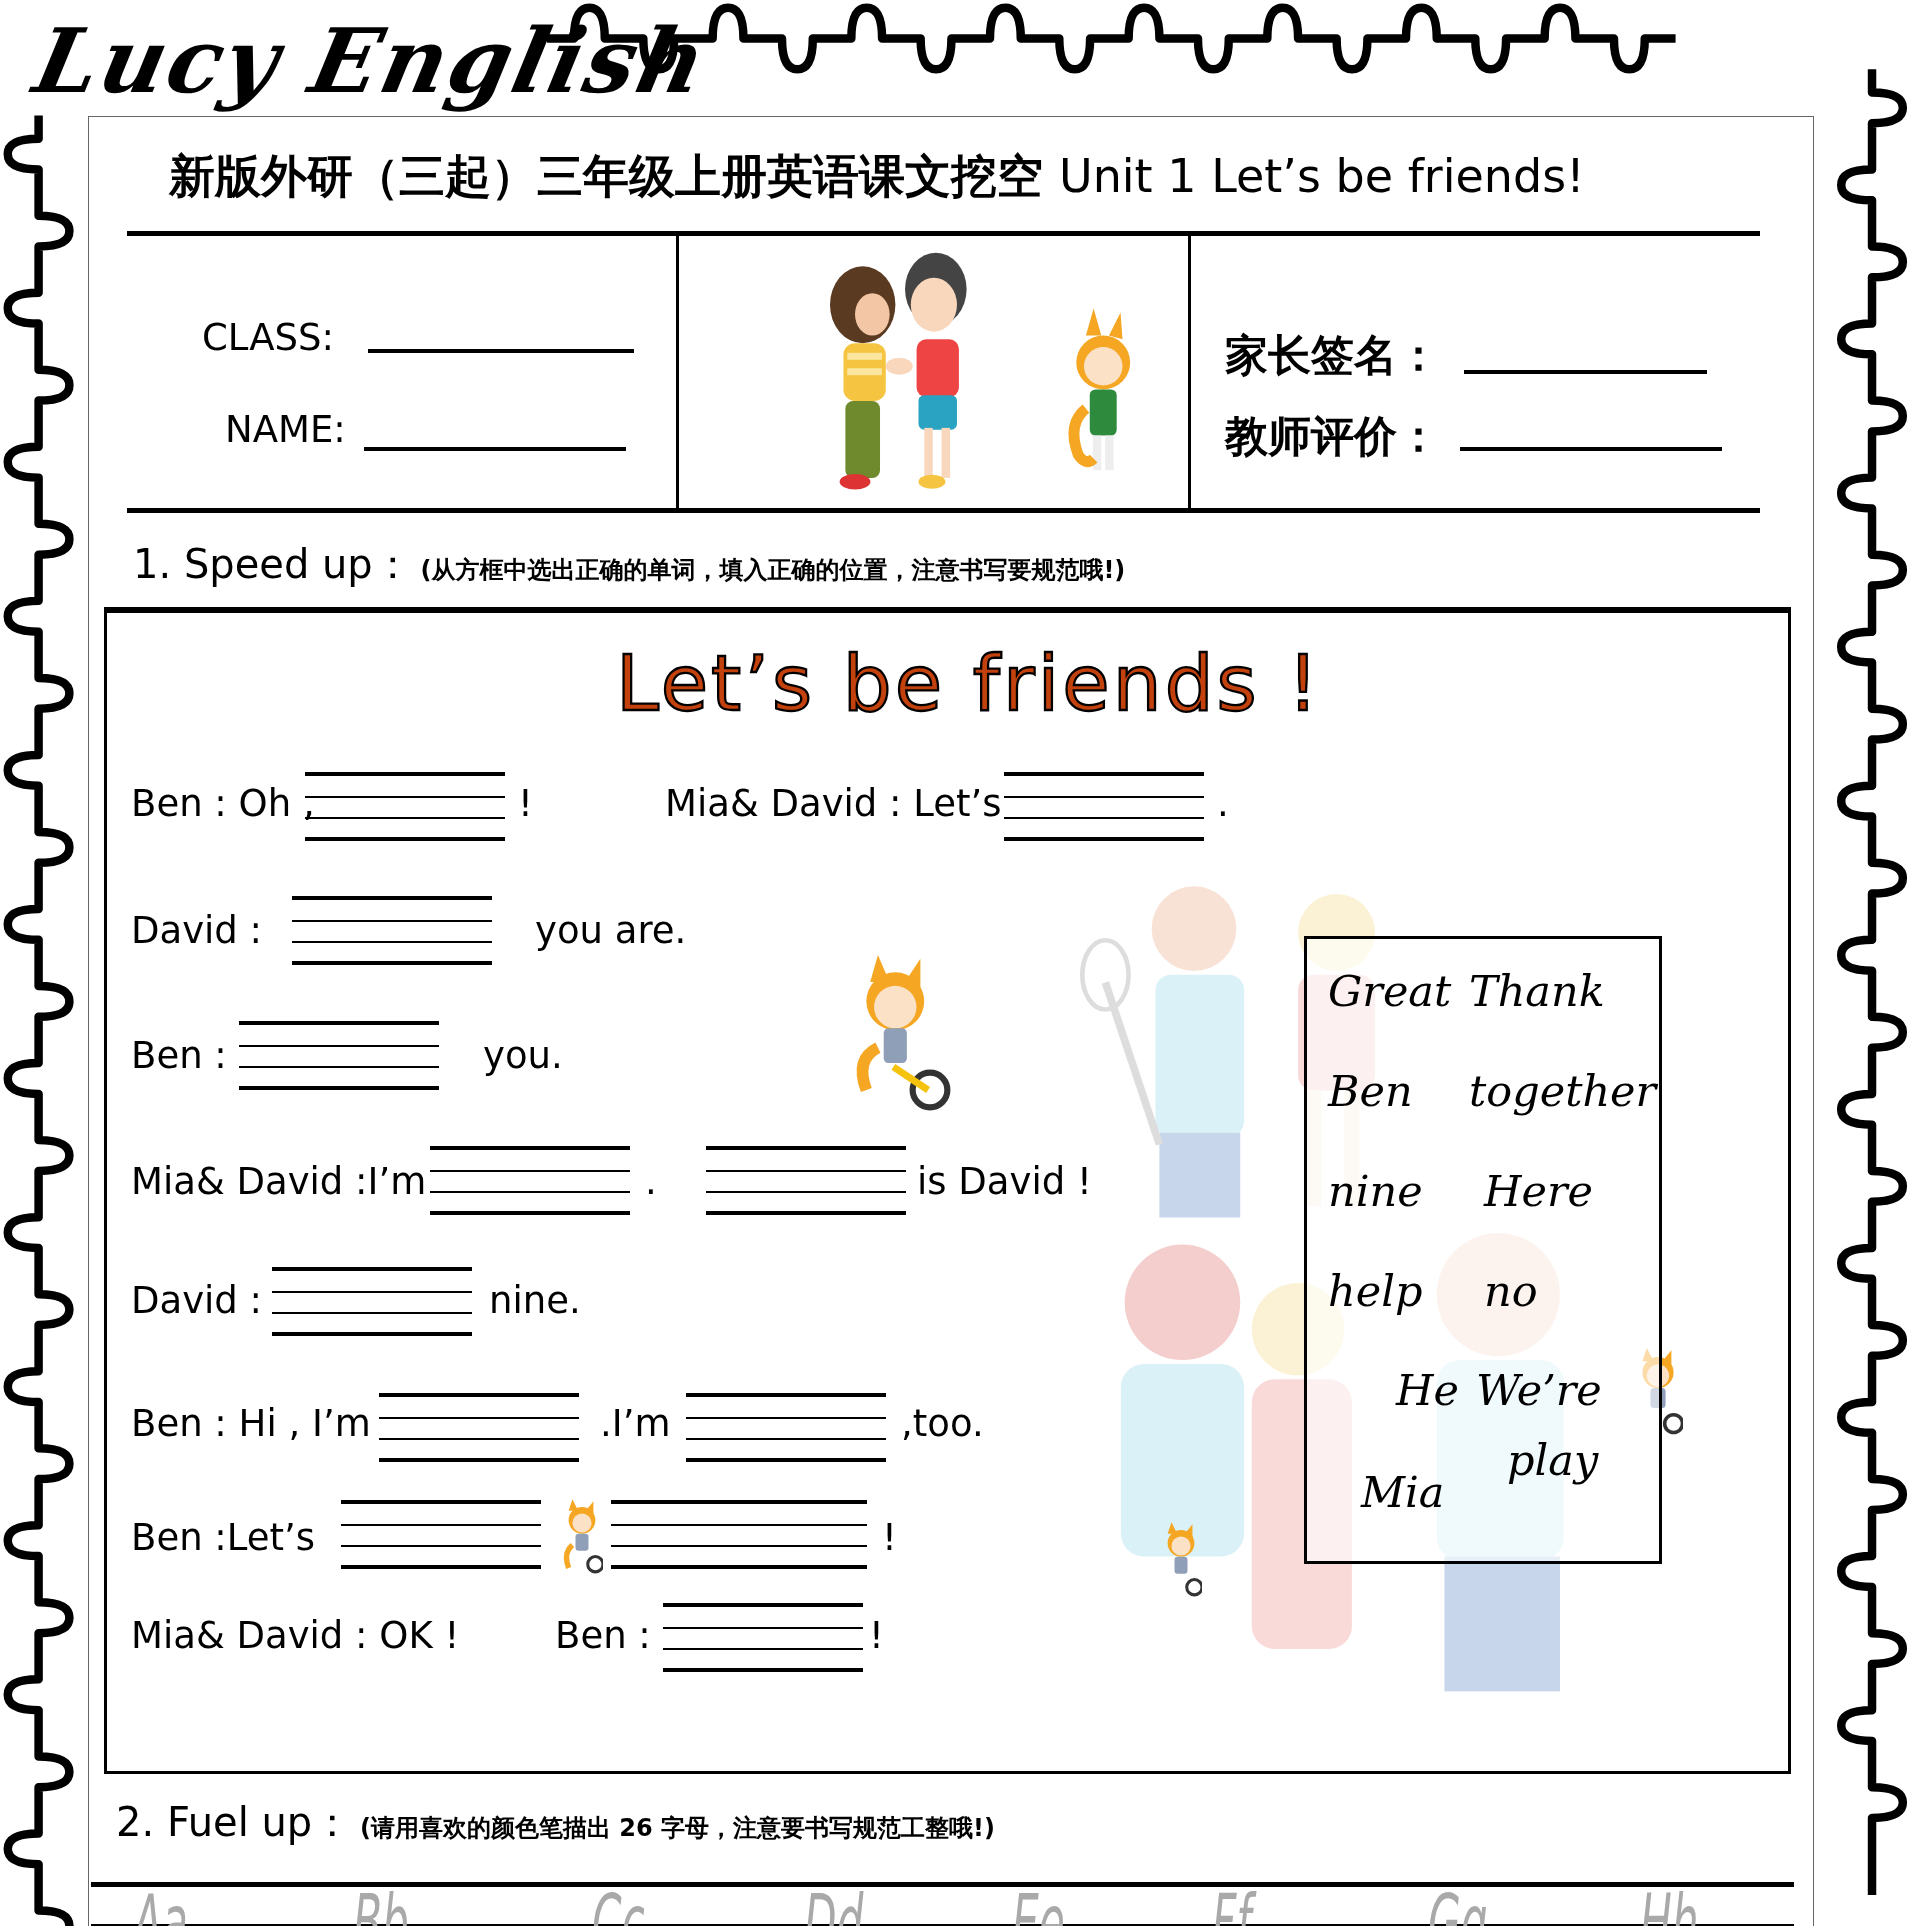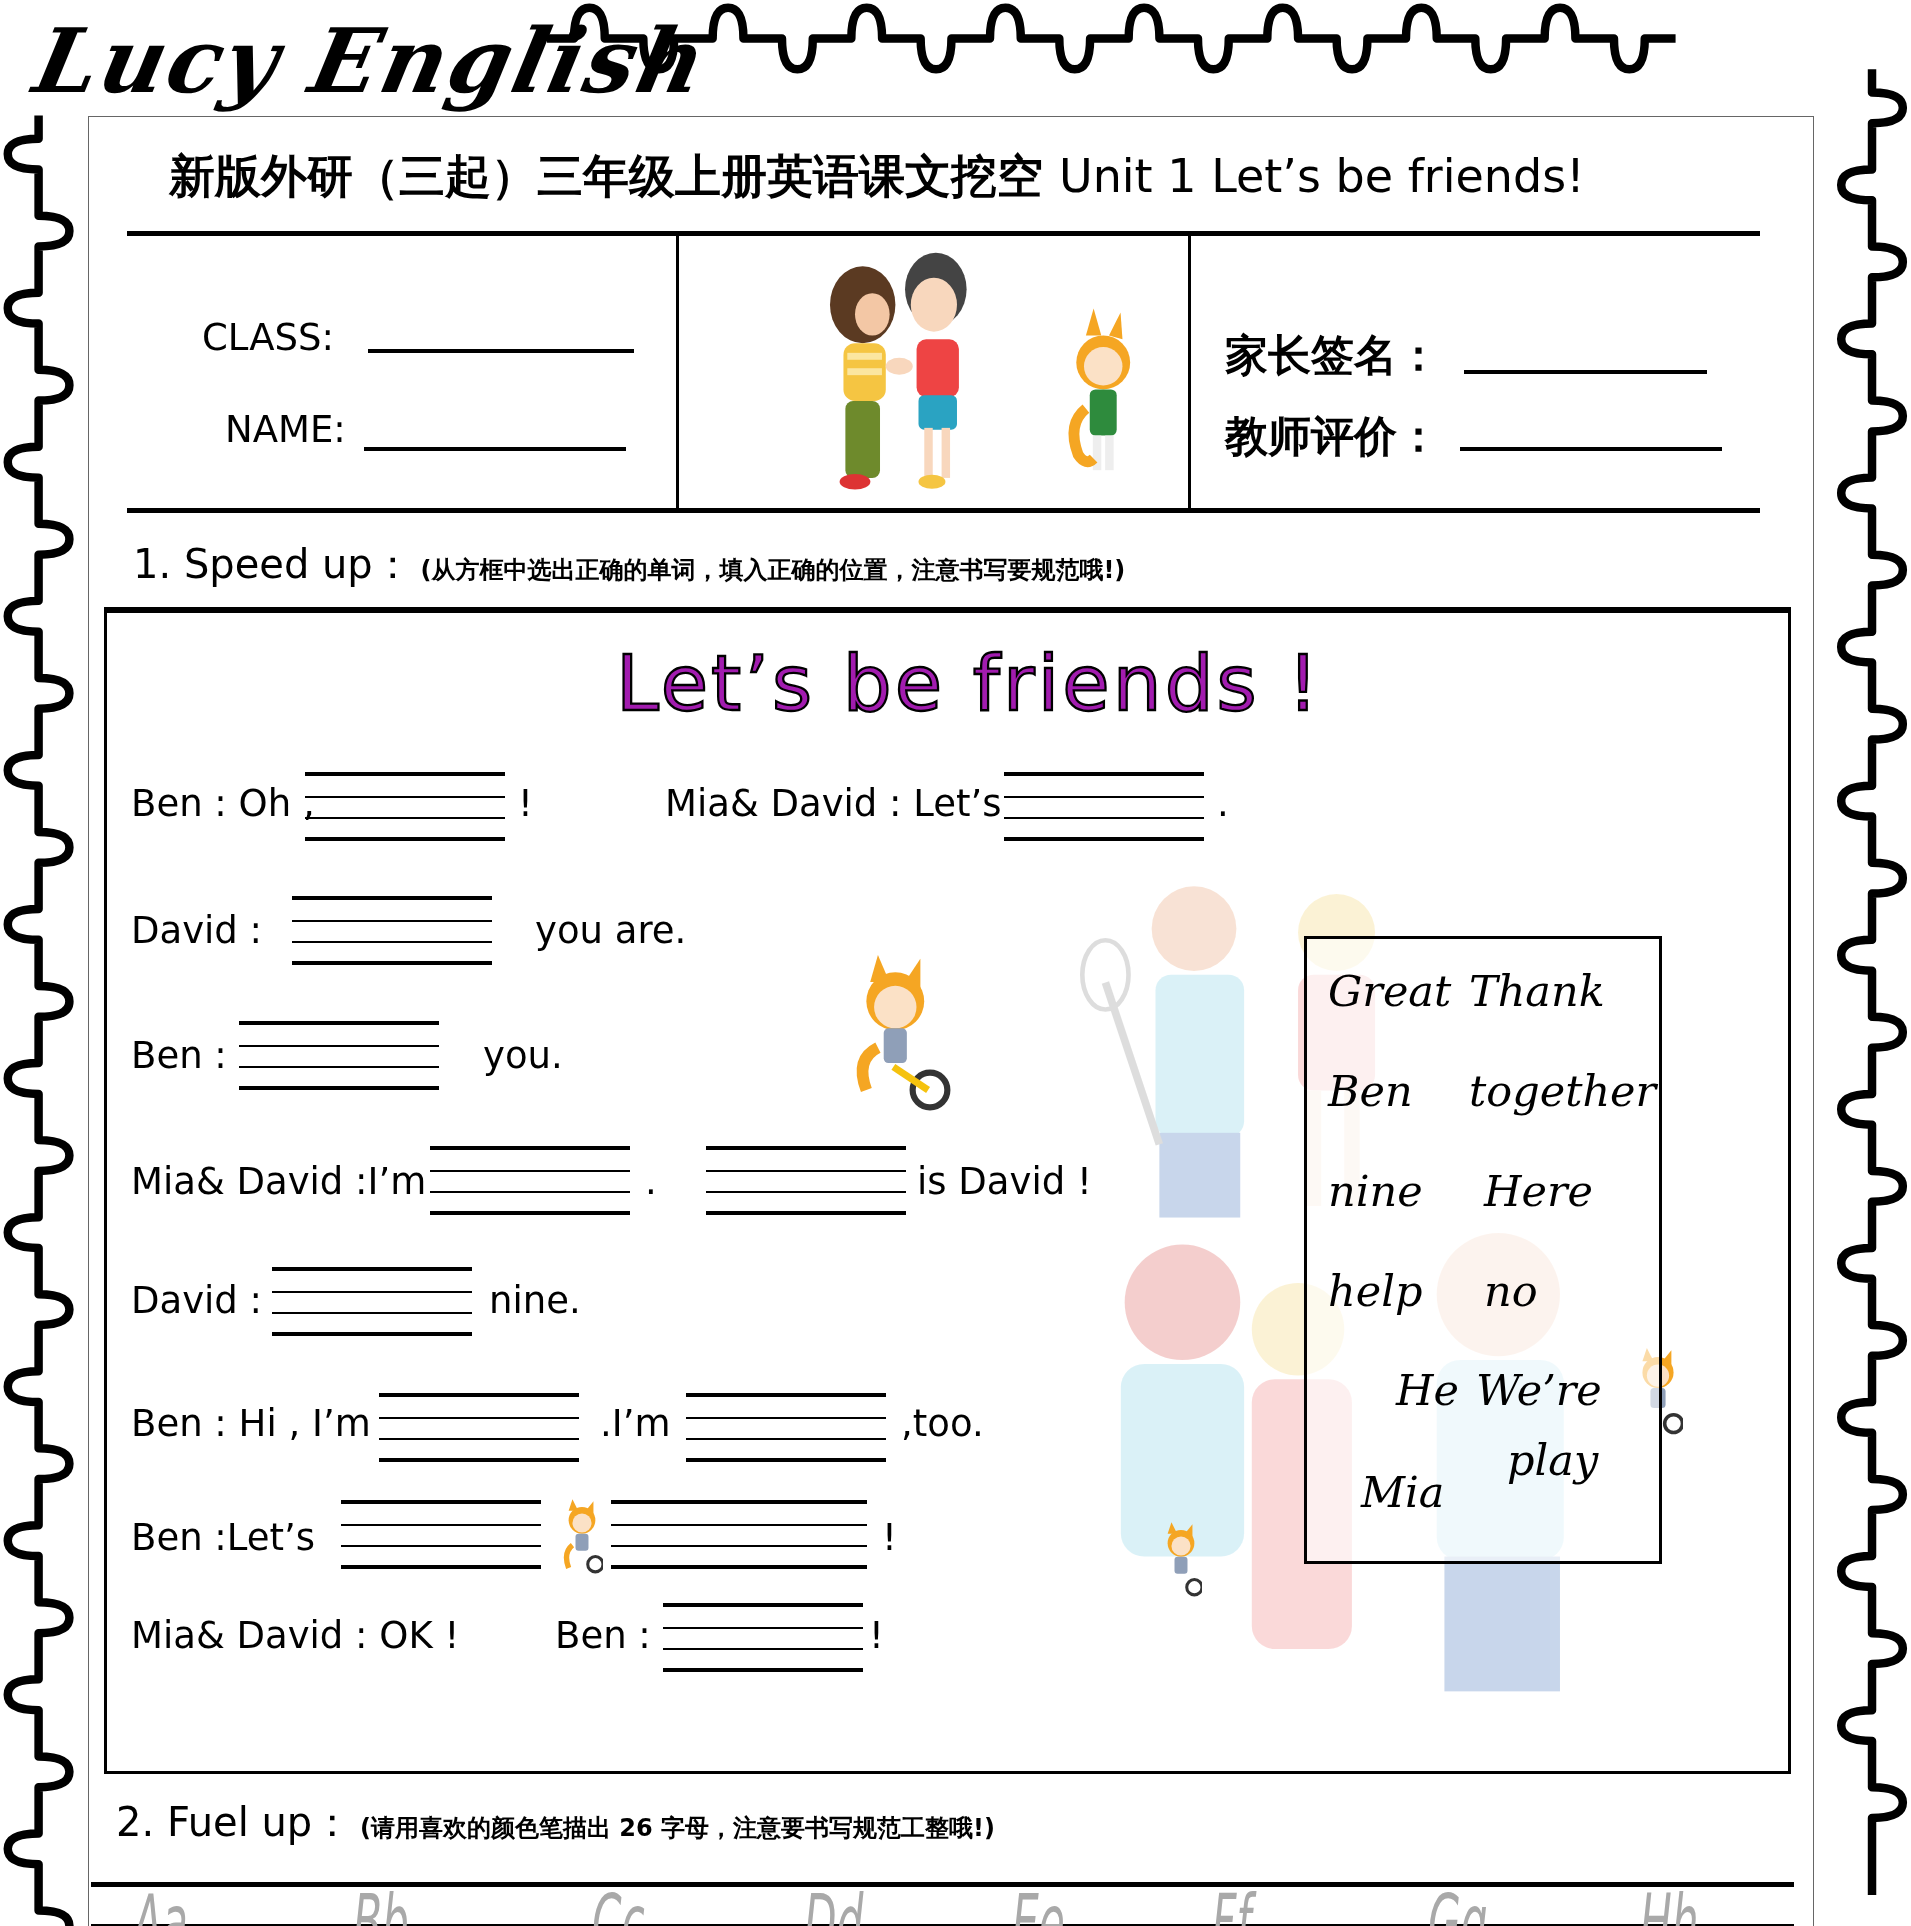--- a/index.html
+++ b/index.html
@@ -25,21 +25,21 @@
   .hdr-line { position: absolute; height: 3.5px; background: #000; }
   .cn-label { font-weight: bold; font-size: 43px; }
 
   
   .sec-title { position: absolute; font-size: 40px; white-space: nowrap; }
   .sec-title .hint { font-size: 24px; font-weight: bold; margin-left: 7.7px; }
 
   .box1 { position: absolute; left: 104px; top: 607px; width: 1687px; height: 1167px; border: 3.1px solid #000; border-top-width: 6.2px; }
 
   .outline-title { position: absolute; left: 616px; top: 639px; font-size: 77px; font-family: "DejaVu Sans", sans-serif;
-     color: #a21caf; -webkit-text-stroke: 2.3px #000; letter-spacing: 3.1px; white-space: nowrap; }
+     color: #c2410c; -webkit-text-stroke: 2.3px #000; letter-spacing: 3.1px; white-space: nowrap; }
 
   .line-text { position: absolute; font-size: 37px; white-space: nowrap; }
 
   .write-box { position: absolute; width: 200px; height: 69px; }
   .write-box i { position: absolute; left: 0; right: 0; display: block; background: #000; }
   .write-box i:nth-child(1) { top: 0;   height: 3.9px; }
   .write-box i:nth-child(2) { top: 24px; height: 1.9px; }
   .write-box i:nth-child(3) { top: 45px; height: 1.9px; }
   .write-box i:nth-child(4) { top: 65px; height: 3.9px; }
 

